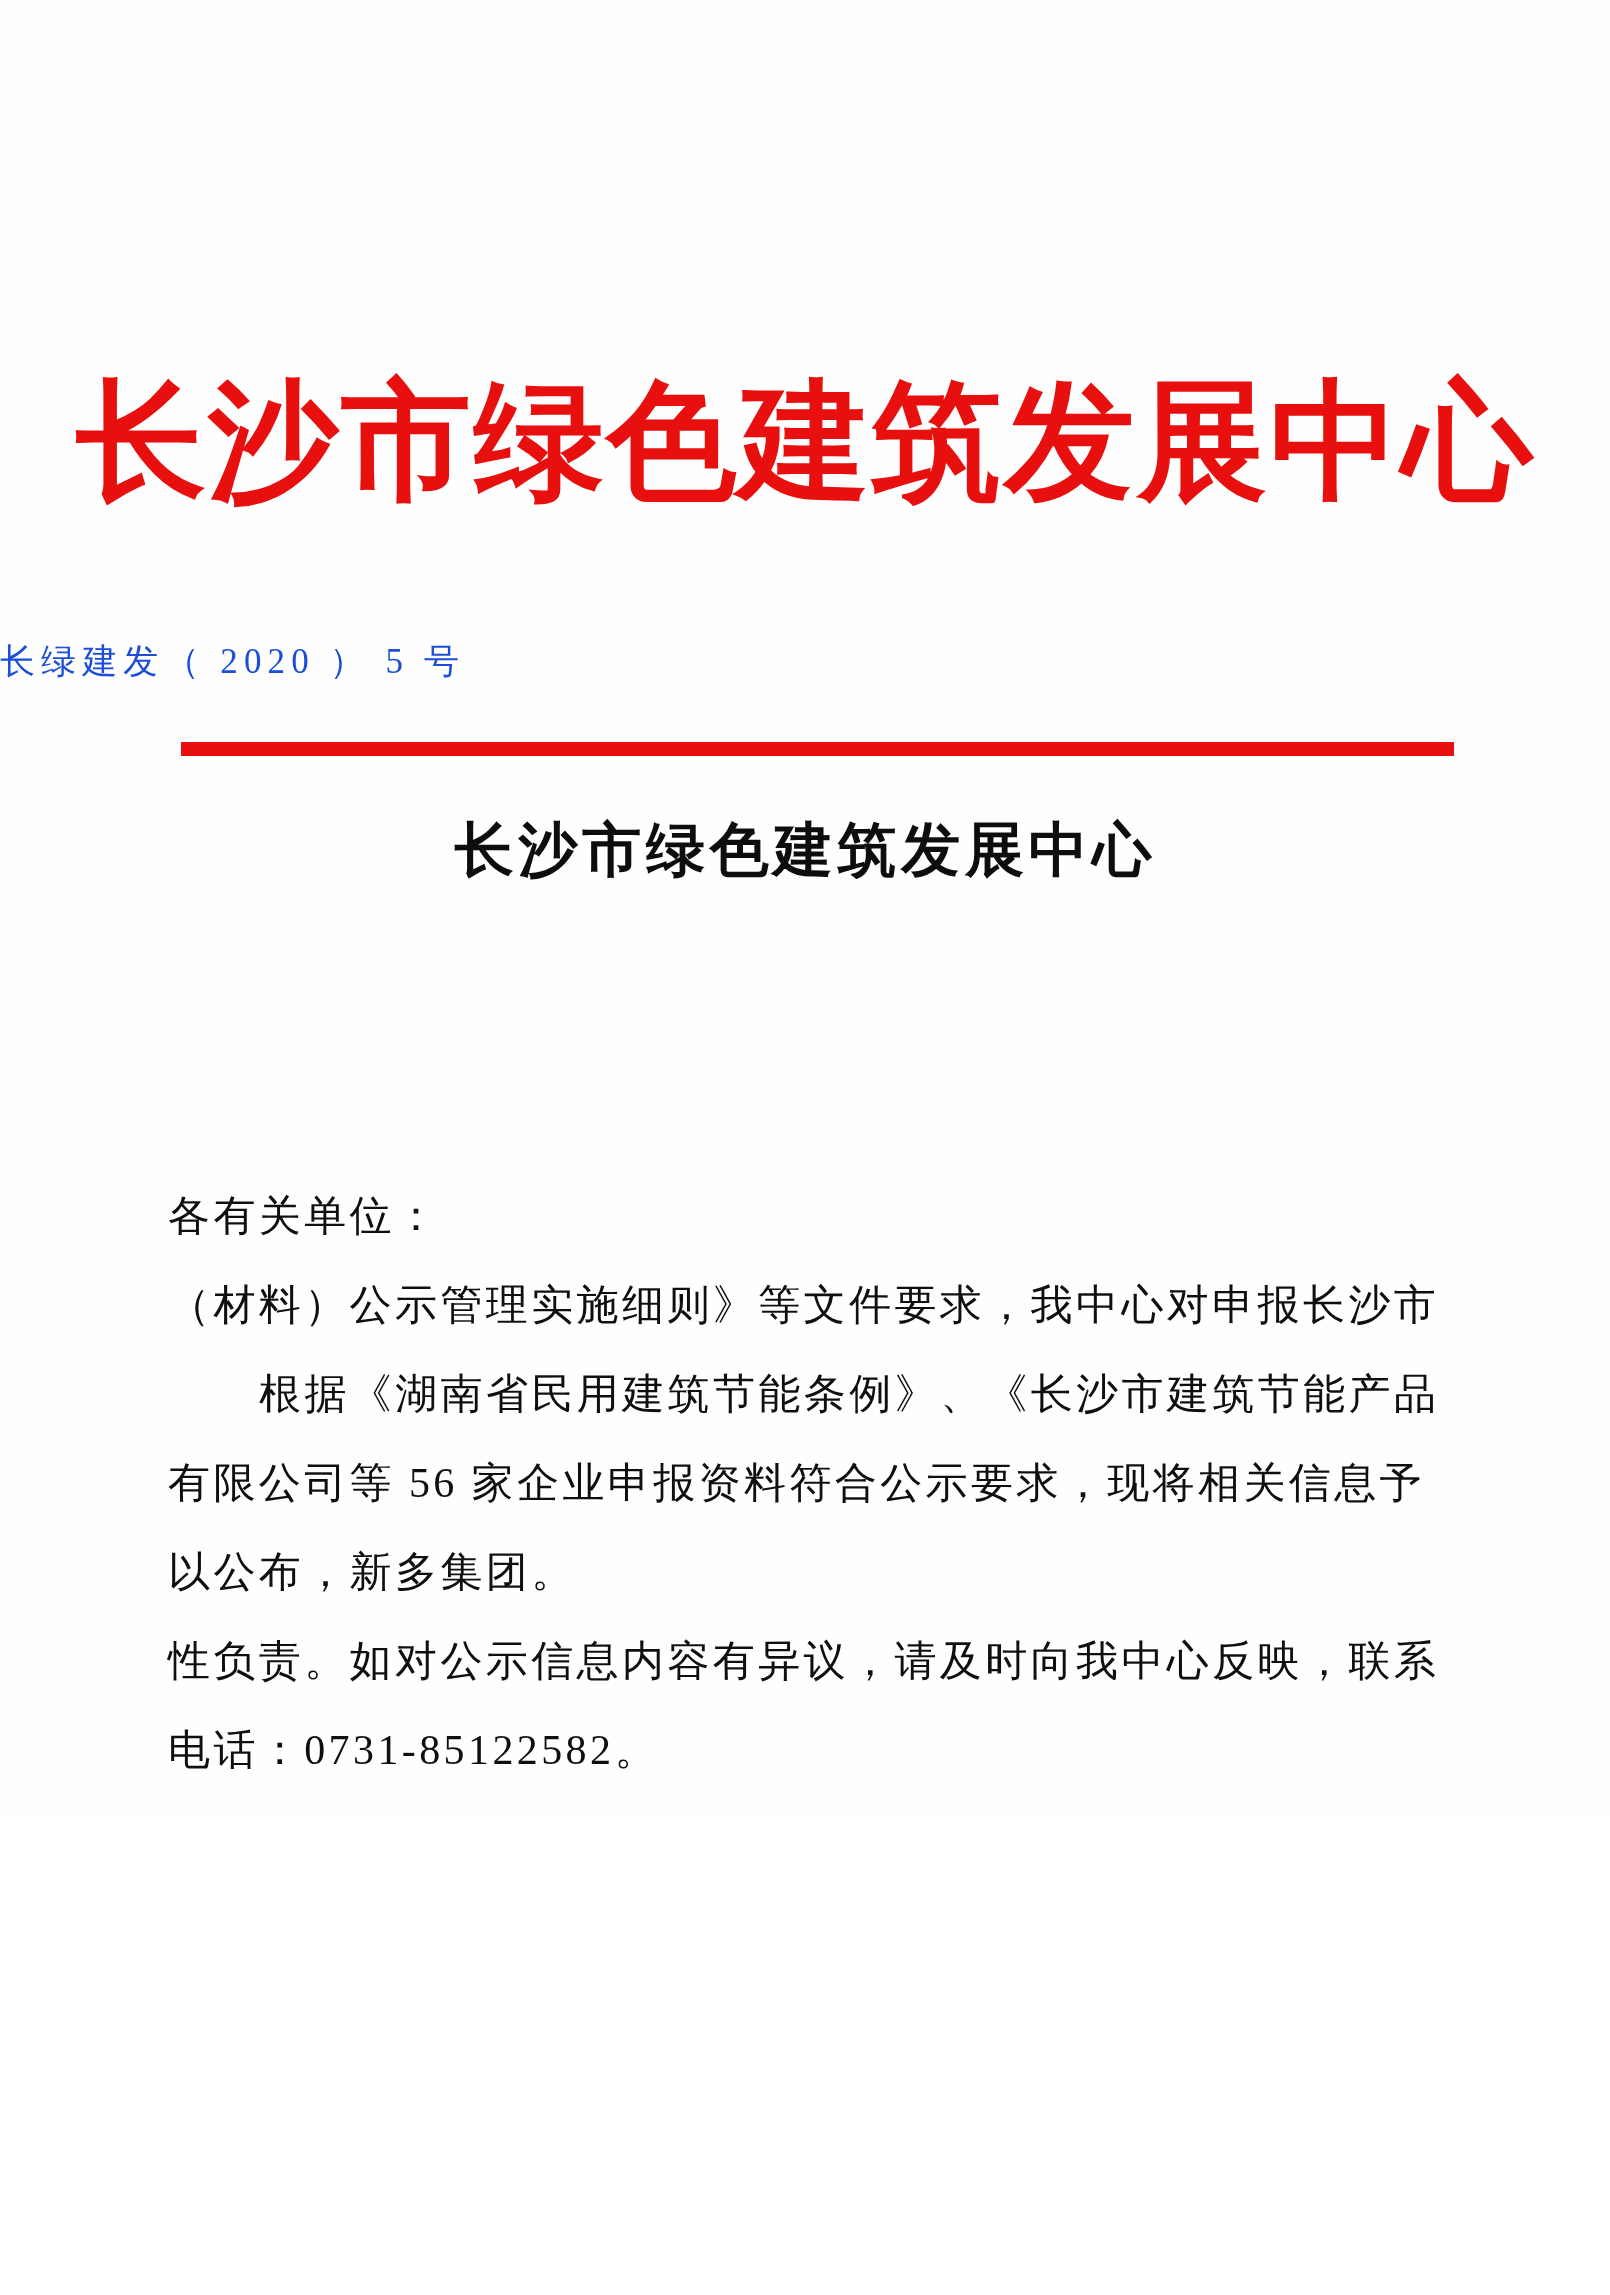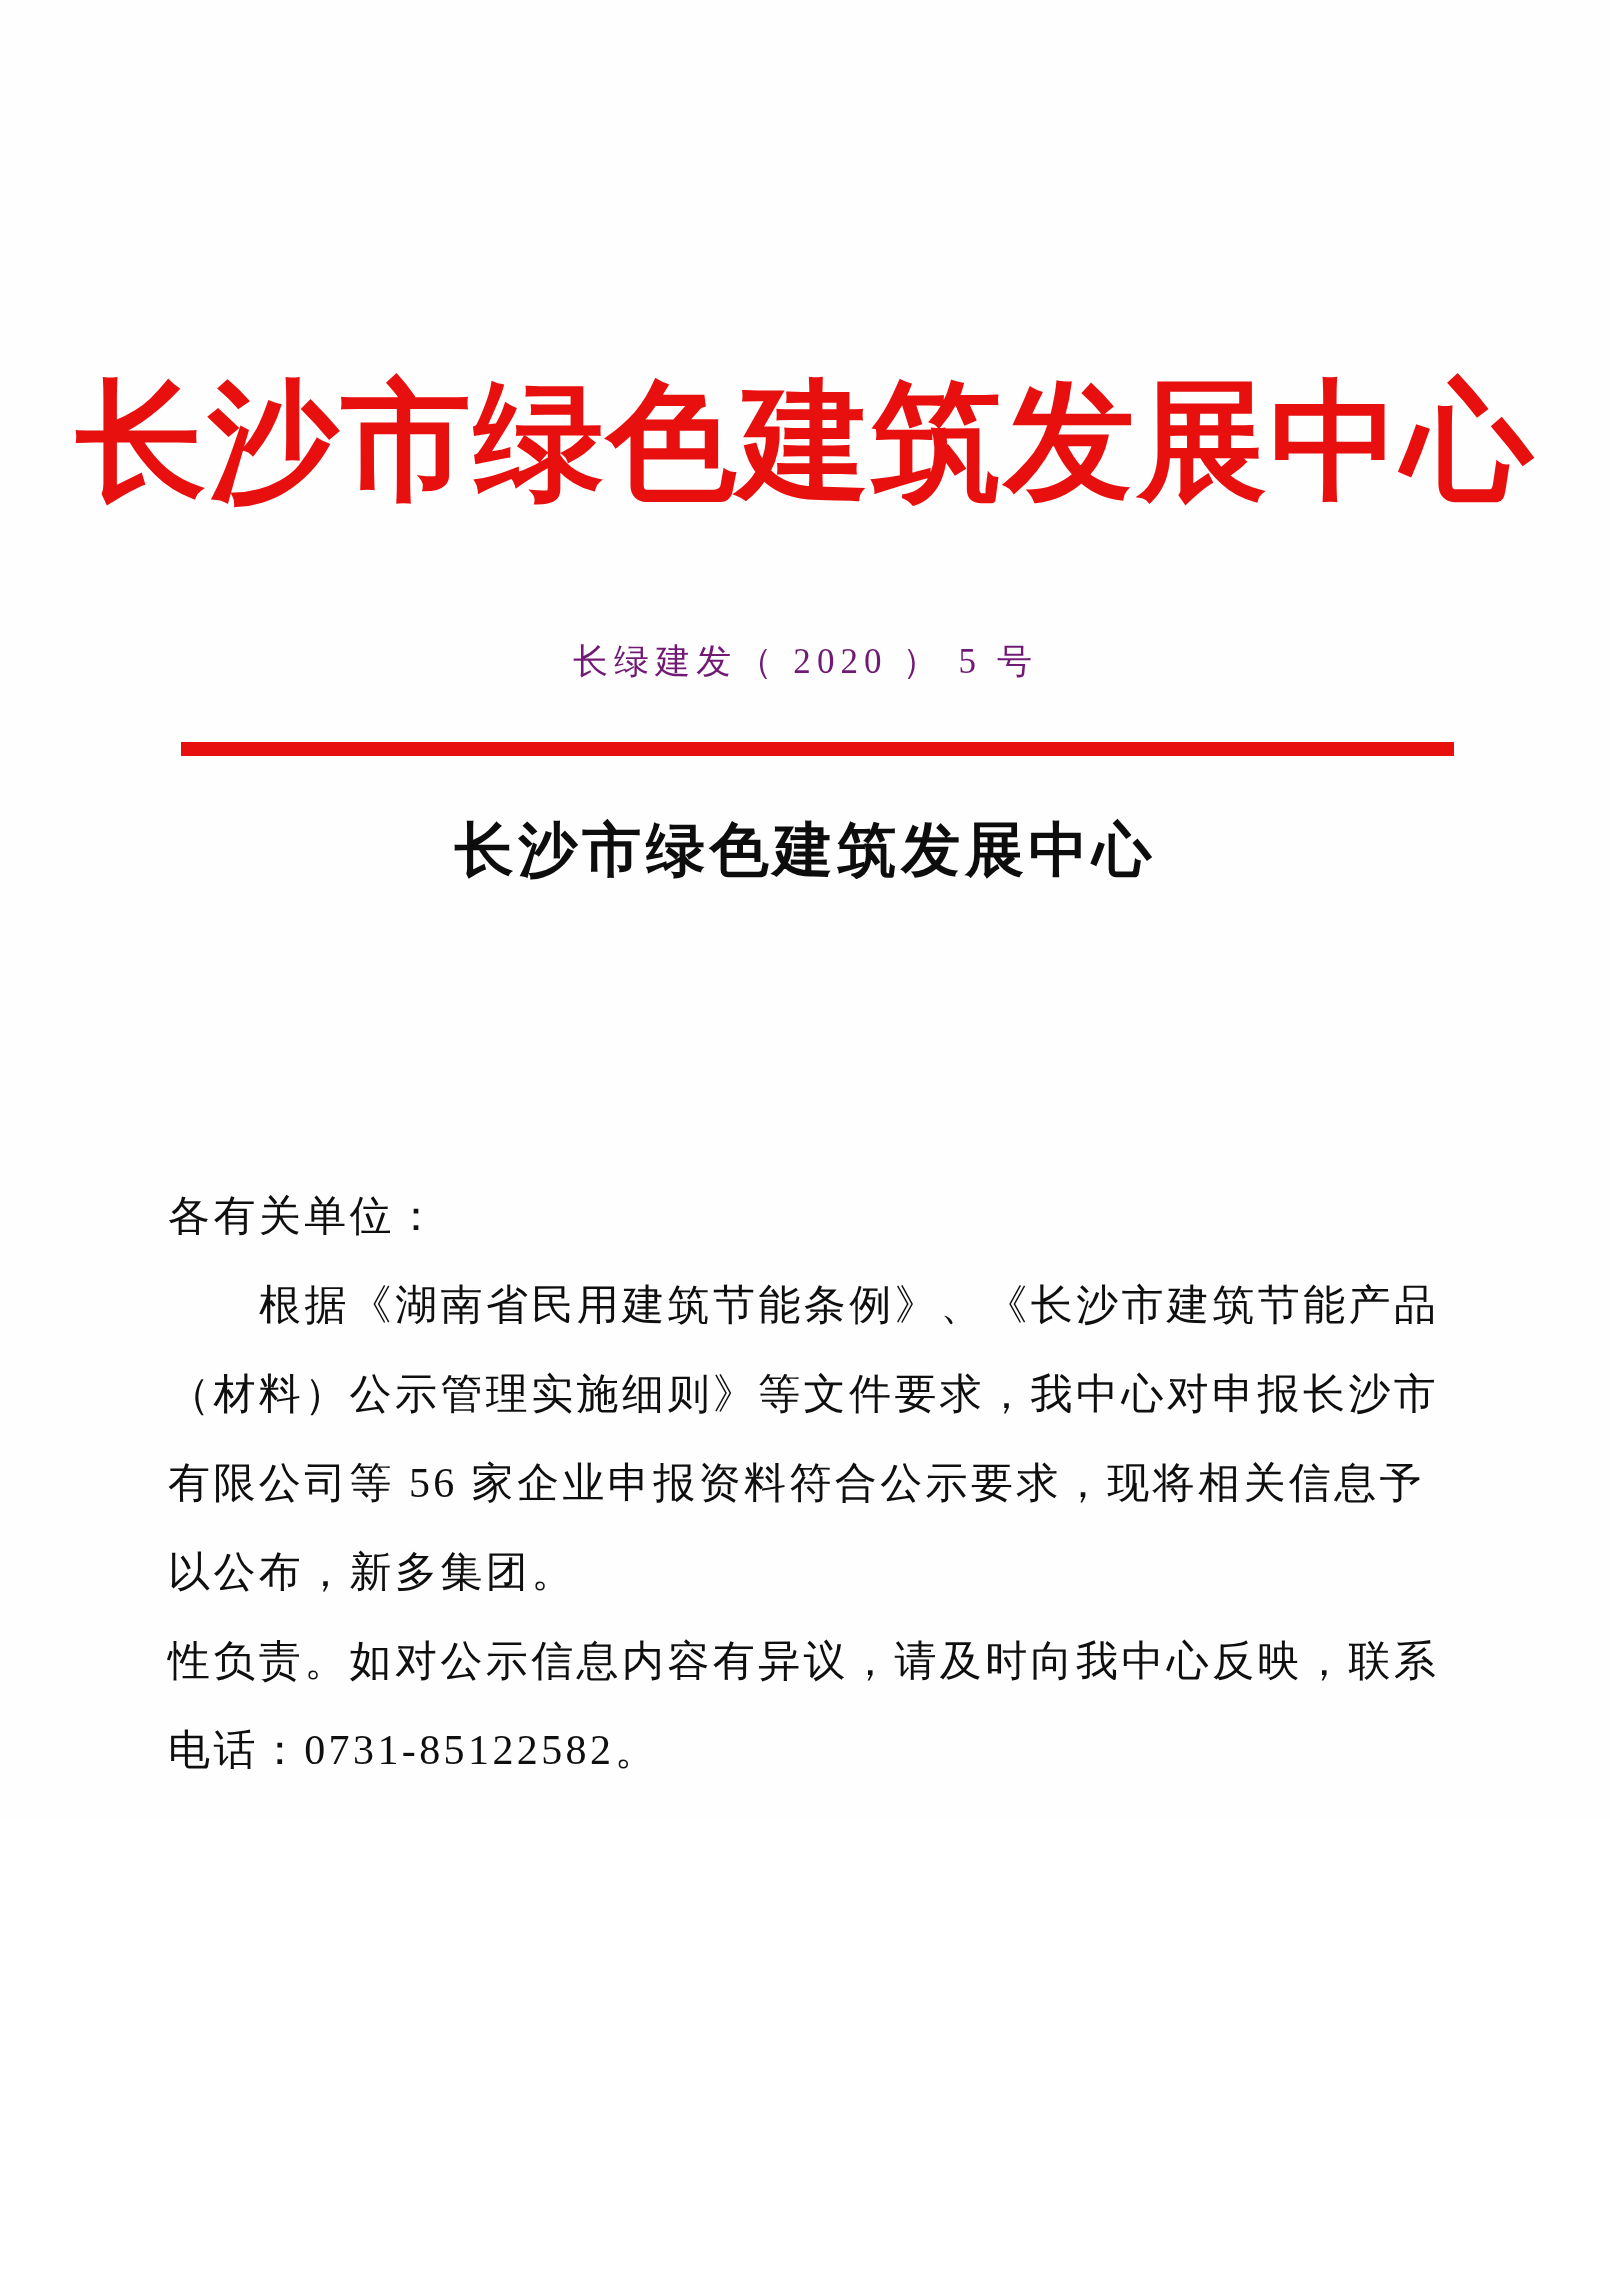--- a/index.html
+++ b/index.html
@@ -28,25 +28,25 @@
     font-weight:bold;
     color:var(--red);
     letter-spacing:2.7px;
     white-space:nowrap;
   }
   .doc-number{
     position:absolute;
     top:637px;
     left:0;
     width:100%;
-    text-align:center;
+    text-align:left;
     font-size:35px;
     line-height:1.4;
     letter-spacing:6.1px;
-    color:#701a75;
+    color:#1d4ed8;
     white-space:nowrap;
   }
   .red-line{
     position:absolute;
     top:742px;
     left:181px;
     width:1273px;
     height:13.6px;
     background:var(--red);
   }
@@ -95,22 +95,22 @@
   <div class="doc-number">长绿建发（ 2020 ） 5 号</div>
 
   <div class="red-line"></div>
 
   <div class="notice-title">
     <div class="t-line">长沙市绿色建筑发展中心</div>
   </div>
 
   <div class="body-block">
     <div class="body-line">各有关单位：</div>
+    <div class="body-line">（材料）公示管理实施细则》等文件要求，我中心对申报长沙市</div>
     <div class="body-line indent">根据《湖南省民用建筑节能条例》、《长沙市建筑节能产品</div>
-    <div class="body-line">（材料）公示管理实施细则》等文件要求，我中心对申报长沙市</div>
     <div class="body-line">有限公司等 56 家企业申报资料符合公示要求，现将相关信息予</div>
     <div class="body-line">以公布，新多集团。</div>
     <div class="body-line">性负责。如对公示信息内容有异议，请及时向我中心反映，联系</div>
     <div class="body-line">电话：0731-85122582。</div>
   </div>
 
   <div class="page-number">— 1 —</div>
 
 </div>
 

